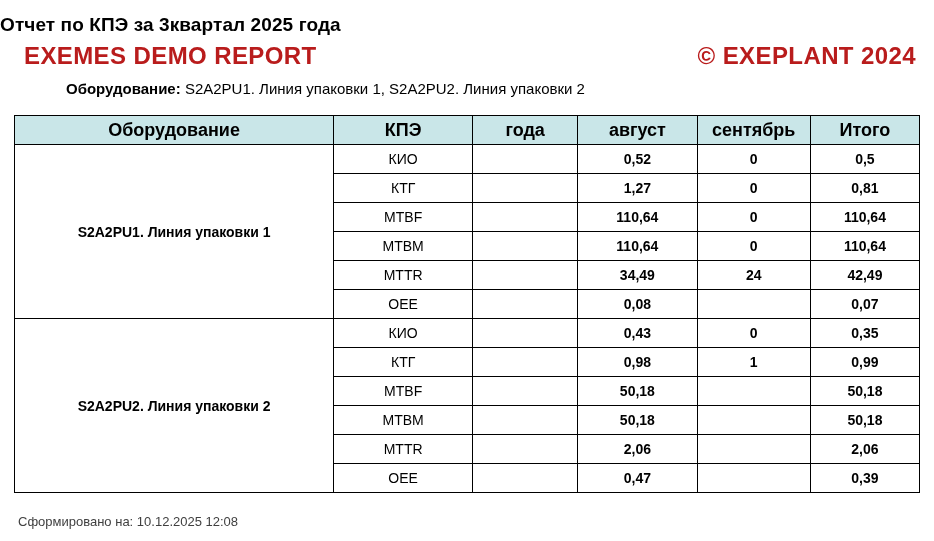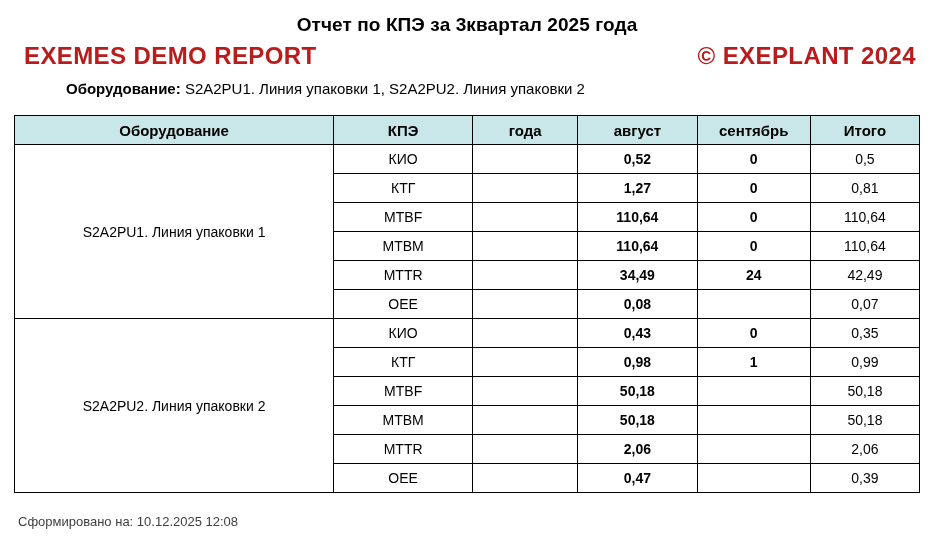--- a/index.html
+++ b/index.html
@@ -14,21 +14,21 @@
     color: #000000;
     position: relative;
     overflow: hidden;
   }
   .page {
     position: relative;
     width: 934px;
     height: 541px;
   }
   .report-title {
-    text-align: center;
+    text-align: left;
     font-size: 19px;
     font-weight: bold;
     padding-top: 14px;
     letter-spacing: 0.1px;
   }
   .watermark-row {
     position: relative;
     height: 34px;
     margin-top: 6px;
   }
@@ -65,31 +65,31 @@
   table.kpi th, table.kpi td {
     border: 1px solid #000000;
     height: 28px;
     padding: 0 6px;
     text-align: center;
     vertical-align: middle;
   }
   table.kpi thead th {
     background: #c9e6e8;
     font-weight: bold;
-    font-size: 15px;
+    font-size: 18px;
   }
   table.kpi tbody td.kpi-name {
     font-weight: normal;
   }
   table.kpi tbody td.group {
-    font-weight: normal;
+    font-weight: bold;
     text-align: center;
   }
   table.kpi tbody td.total {
-    font-weight: normal;
+    font-weight: bold;
   }
   table.kpi tbody td.val {
     font-weight: bold;
   }
   col.c-equip { width: 310px; }
   col.c-kpi   { width: 135px; }
   col.c-jul   { width: 102px; }
   col.c-aug   { width: 116px; }
   col.c-sep   { width: 110px; }
   col.c-tot   { width: 106px; }

